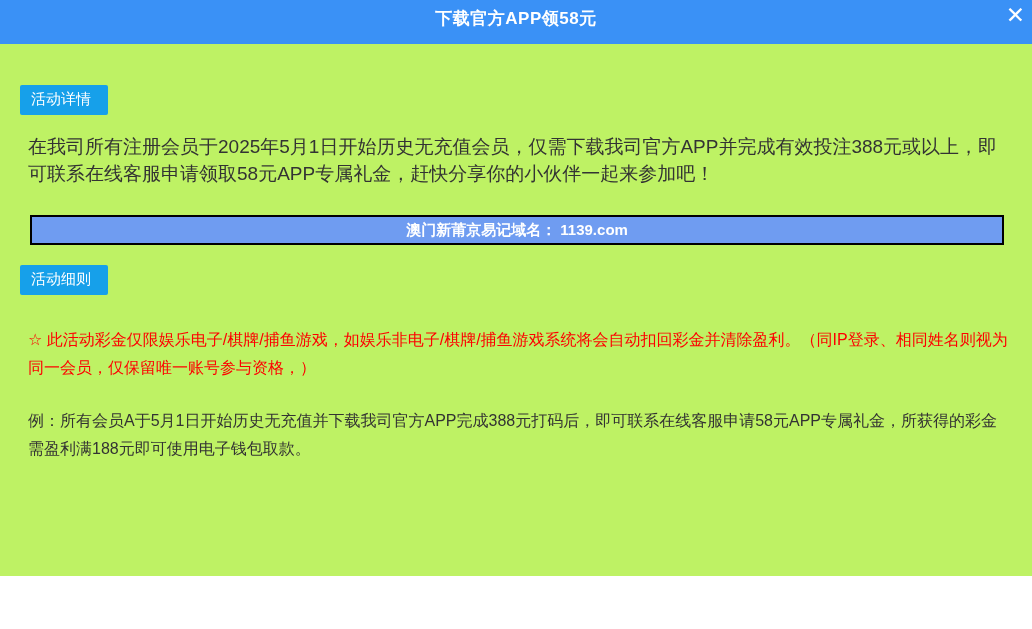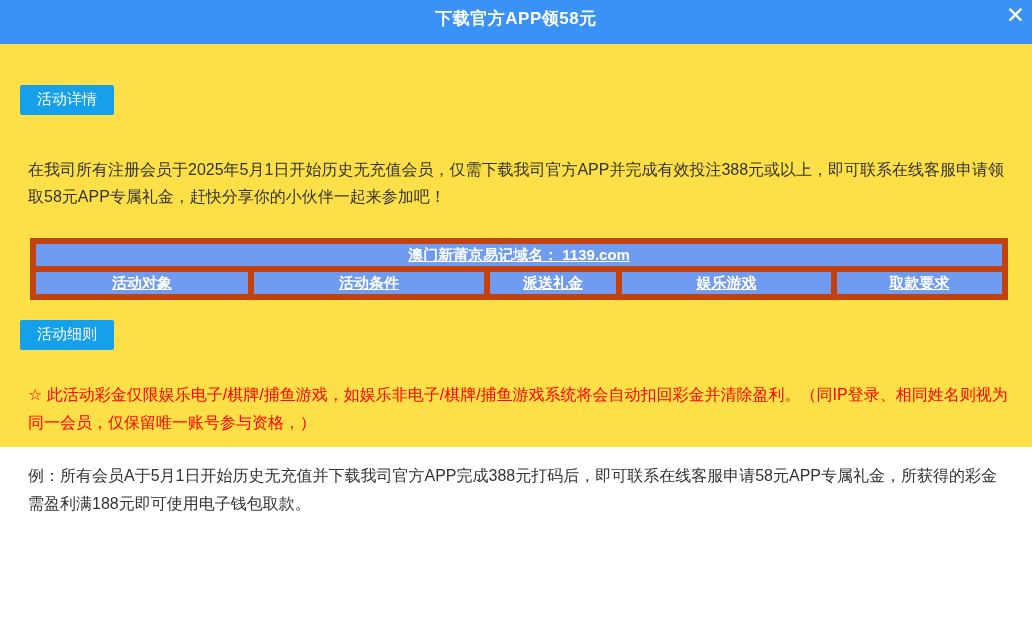--- a/index.html
+++ b/index.html
@@ -1,36 +1,36 @@
 <!DOCTYPE html>
 <html><head>
 <meta charset="utf-8">
 <style>
   * { margin:0; padding:0; box-sizing:border-box; }
   html,body { width:1032px; height:629px; background:#ffffff;
     font-family:"Liberation Sans","DejaVu Sans",sans-serif; overflow:hidden; }
 
-  .modal { width:1032px; height:447px; background:#fde047; position:relative; }
+  .modal { width:1032px; height:576px; background:#bef264; position:relative; }
 
   .modal-header { height:44px; width:100%; background:#3a91f6; position:relative; }
   .modal-title { position:absolute; left:0; right:0; top:7px; text-align:center;
     color:#ffffff; font-size:17px; font-weight:bold; letter-spacing:0.5px; }
   .close-icon { position:absolute; right:5px; top:2px; color:#ffffff;
     font-size:23px; font-weight:bold; cursor:pointer; line-height:26px; padding:0 2px; }
 
   .modal-body { padding:41px 22px 0 28px; }
 
   .section-badge { display:inline-block; background:#16a0ea; color:#ffffff;
-    font-size:15px; padding:5px 17px 6px 17px; border-radius:2px; margin-left:-8px; }
+    font-size:15px; padding:5px 17px 6px 11px; border-radius:2px; margin-left:-8px; }
 
-  .intro-text { margin-top:41px; font-size:16px; line-height:27px; color:#333333; width:984px; }
+  .intro-text { margin-top:18px; font-size:19px; line-height:27px; color:#333333; width:984px; }
 
   table.promo { margin-top:28px; margin-left:2px; width:972px;
     border-collapse:collapse; table-layout:fixed; }
-  table.promo td, table.promo th { border:6px solid #c2410c;text-decoration:underline; }
+  table.promo td, table.promo th { border:1px solid #c2410c; }
   table.promo { border:2px solid #000000; }
   .t-title { background:#6f9cf1; color:#ffffff; font-weight:bold; font-size:15px;
     text-align:center; height:28px; border-bottom:2px solid #000000 !important; }
   th.t-head { background:#6f9cf1; color:#ffffff; font-weight:bold; font-size:15px;
     height:28px; text-align:center; }
   td.t-cell { height:68px; text-align:center; font-size:15px; color:#222222;
     line-height:22px; background:#ffffff; vertical-align:middle; }
 
   .rules-badge-wrap { margin-top:20px; }
   .rule-text { margin-top:31px; color:#fe0000; font-size:16px; line-height:28px; width:984px; }
@@ -58,27 +58,20 @@
         <col style="width:218px">
           <col style="width:236px">
           <col style="width:132px">
         <col style="width:215px">
           <col style="width:171px">
       </colgroup>
       <tbody>
           <tr>
         <td class="t-title" colspan="5">澳门新莆京易记域名： 1139.com</td>
       </tr>
-      <tr>
-        <th class="t-head">活动对象</th>
-        <th class="t-head">活动条件</th>
-        <th class="t-head">派送礼金</th>
-        <th class="t-head">娱乐游戏</th>
-        <th class="t-head">取款要求</th>
-      </tr>
     </tbody>
       </table>
 
     <div class="rules-badge-wrap">
       <div class="section-badge">活动细则</div>
     </div>
 
     <p class="rule-text">☆ 此活动彩金仅限娱乐电子/棋牌/捕鱼游戏，如娱乐非电子/棋牌/捕鱼游戏系统将会自动扣回彩金并清除盈利。（同IP登录、相同姓名则视为同一会员，仅保留唯一账号参与资格，）</p>
 
     <p class="example-text">例：所有会员A于5月1日开始历史无充值并下载我司官方APP完成388元打码后，即可联系在线客服申请58元APP专属礼金，所获得的彩金需盈利满188元即可使用电子钱包取款。</p>

